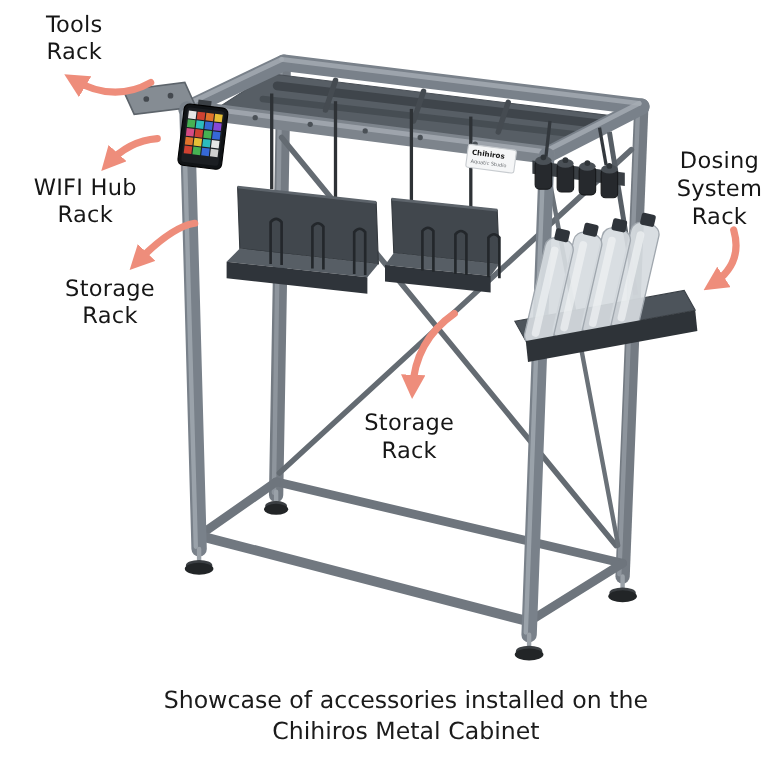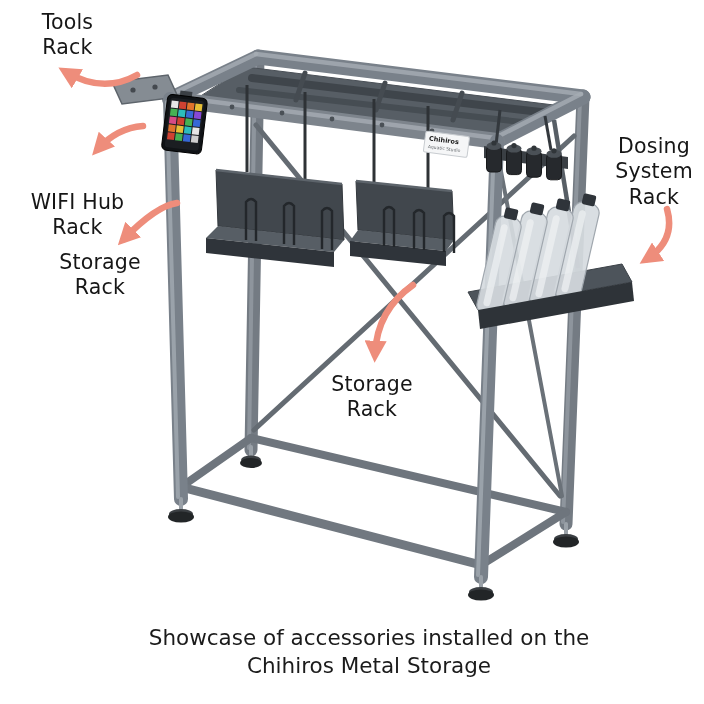--- a/index.html
+++ b/index.html
@@ -228,21 +228,21 @@
     <path d="M413,285 Q377,310 375,354" marker-end="url(#ah)"></path>
     <path d="M667,209 Q676,240 647,259" marker-end="url(#ah)"></path>
   </g>
 </svg>
 
 <div class="label" style="left:10px;top:10px;width:115px;">
   <span>Tools</span>
   <span>Rack</span>
 </div>
 
-<div class="label" style="left:5px;top:158px;width:145px;margin-top:32px;">
+<div class="label" style="left:5px;top:158px;width:145px;">
   <span>WIFI Hub</span>
   <span>Rack</span>
 </div>
 
 <div class="label" style="left:40px;top:250px;width:120px;">
   <span>Storage</span>
   <span>Rack</span>
 </div>
 
 <div class="label" style="left:312px;top:372px;width:120px;">
@@ -251,16 +251,16 @@
 </div>
 
 <div class="label" style="left:594px;top:134px;width:120px;">
   <span>Dosing</span>
   <span>System</span>
   <span>Rack</span>
 </div>
 
 <div class="caption">
   <span>Showcase of accessories installed on the</span>
-  <span>Chihiros Metal Storage</span>
+  <span>Chihiros Metal Cabinet</span>
 </div>
 
 </div>
 
 </body></html>

